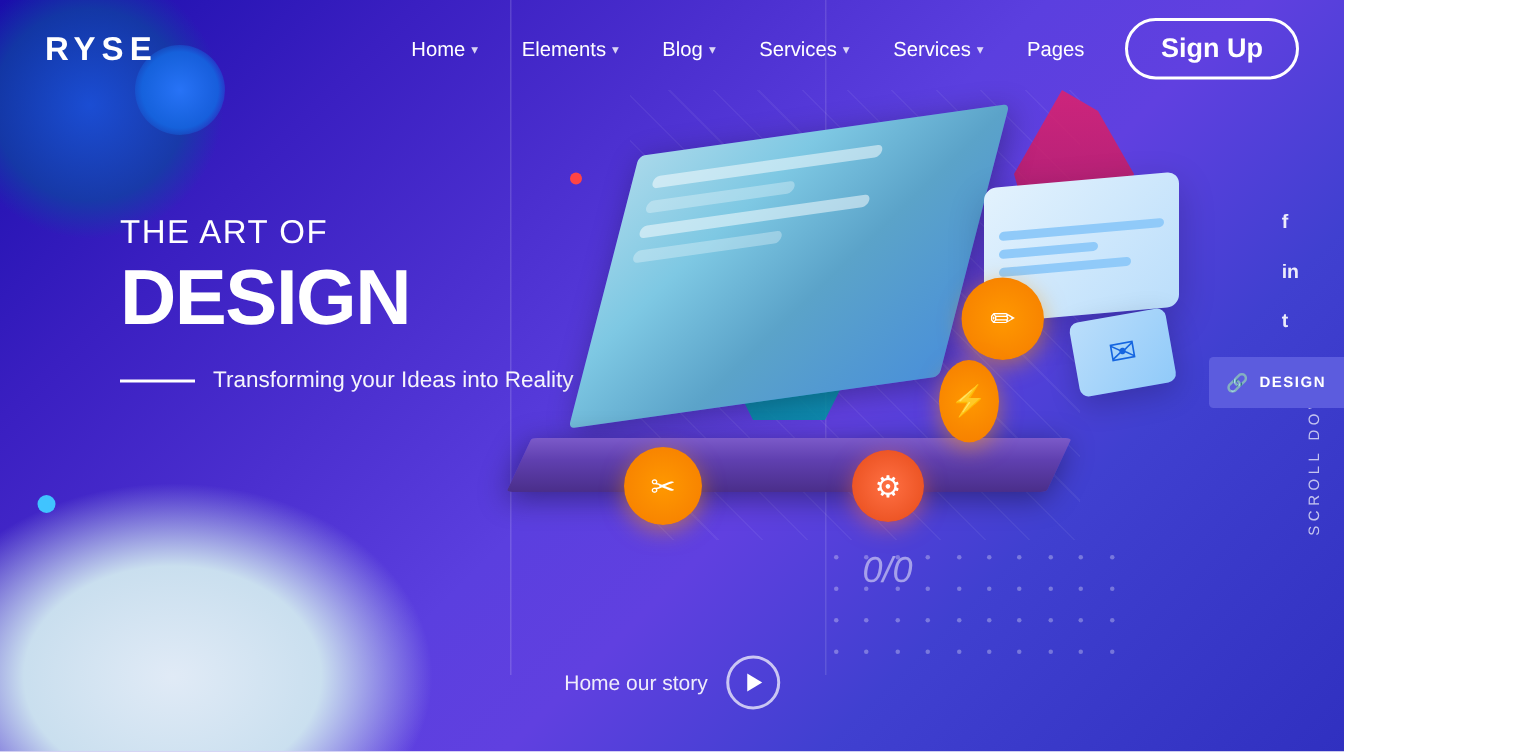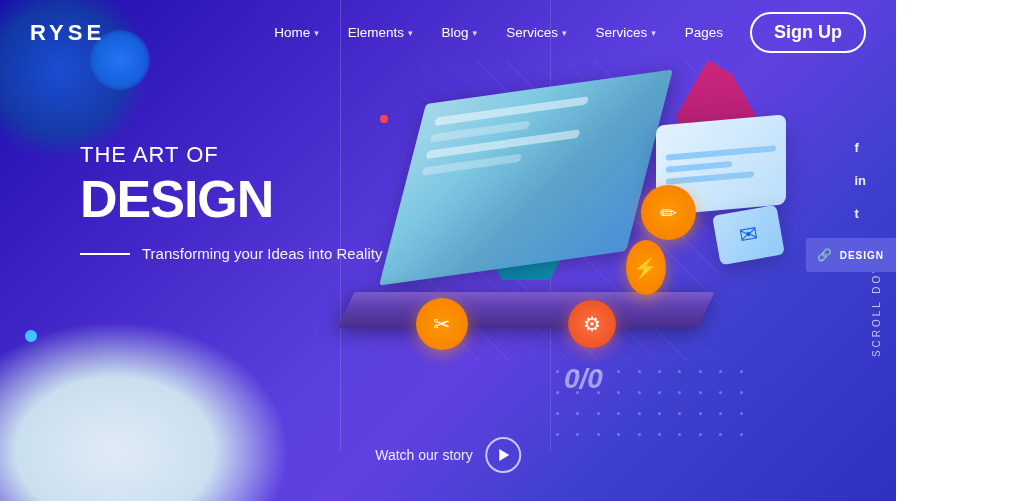--- a/index.html
+++ b/index.html
@@ -459,24 +459,24 @@
       display: flex;
       align-items: center;
       justify-content: center;
       box-shadow: 0 4px 15px rgba(255,152,0,0.5);
     }
 
     
     .percent-text {
       position: absolute;
       bottom: 85px;
-      left: 248px;
+      left: 259px;
       color: rgba(255,255,255,0.5);
-      font-size: 28px;
-      font-weight: 700;
+      font-size: 24px;
+      font-weight: 400;
       font-style: italic;
     }
 
     
     .grid-dot-area {
       position: absolute;
       bottom: 30px;
       right: 80px;
       width: 200px;
       height: 80px;
@@ -685,19 +685,19 @@
   </div>
 
   <div class="scroll-down">SCROLL DOWN</div>
 
   <div class="related-tab">
     <span style="font-size:12px;">🔗</span>
     <span>DESIGN</span>
   </div>
 
   <div class="watch-story">
-    <span class="watch-text">Watch our story</span>
+    <span class="watch-text">Home our story</span>
     <div class="play-circle">
       <div class="play-triangle"></div>
     </div>
   </div>
 
 </div>
 
 </body></html>

